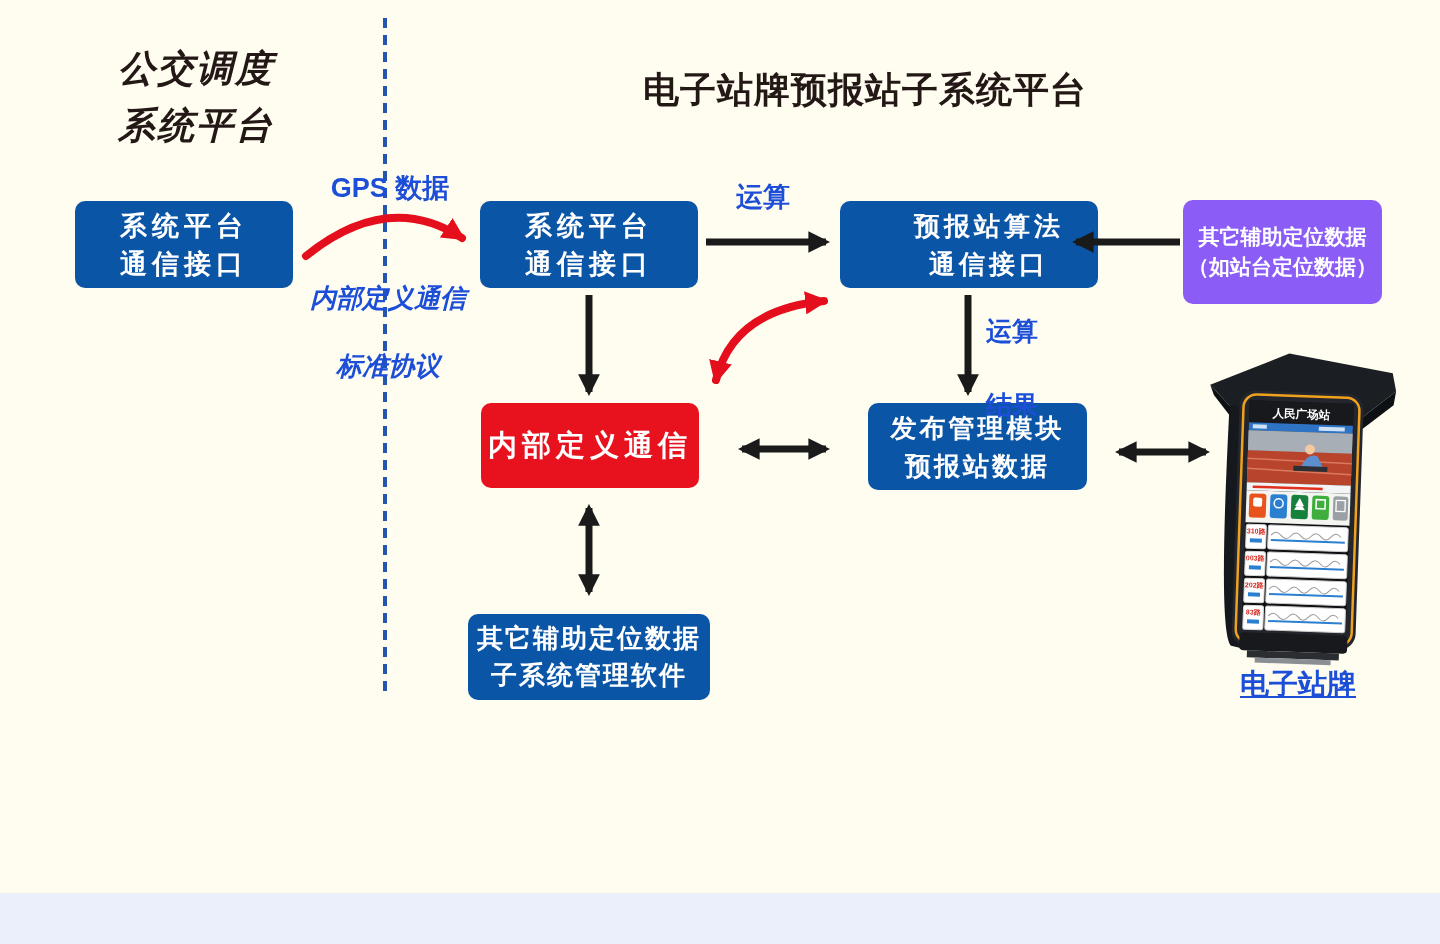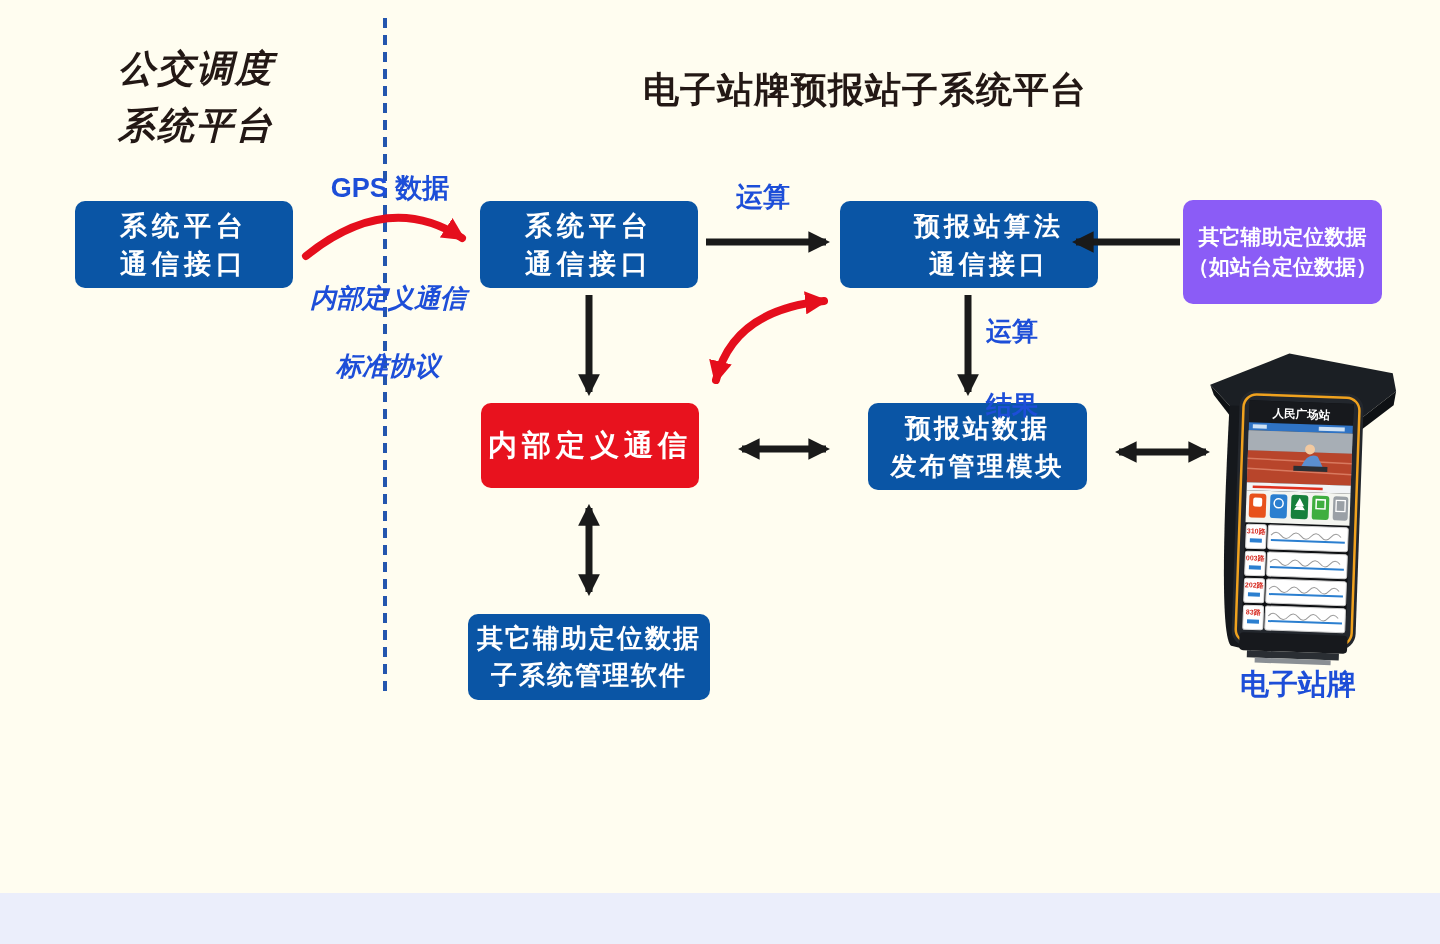--- a/index.html
+++ b/index.html
@@ -35,21 +35,21 @@
   .box-e{left:481px;top:403px;width:218px;height:85px;background:#E8121E;font-size:29px;letter-spacing:5px;}
   .box-f{left:868px;top:403px;width:219px;height:87px;font-size:26px;letter-spacing:3px;line-height:38px;}
   .box-g{left:468px;top:614px;width:242px;height:86px;font-size:26px;letter-spacing:2px;line-height:37px;}
   .flow-label{
     position:absolute;color:#1d4ed8;font-weight:700;text-align:center;white-space:pre-line;
   }
   .lbl-gps{left:310px;top:170px;width:160px;font-size:27px;}
   .lbl-protocol{left:288px;top:281px;width:200px;font-size:26px;line-height:34px;font-style:italic;}
   .lbl-compute{left:728px;top:179px;width:70px;font-size:27px;}
   .lbl-result{left:986px;top:313px;width:64px;font-size:26px;line-height:37px;text-align:left;}
-  .lbl-device{left:1228px;top:665px;width:140px;font-size:29px;font-weight:800;}
+  .lbl-device{left:1228px;top:665px;width:140px;font-size:29px;font-weight:800;text-decoration:underline;}
   .arrow-layer{position:absolute;left:0;top:0;pointer-events:none;}
   .device-wrap{position:absolute;left:1196px;top:348px;width:204px;height:326px;}
 </style>
 </head>
 <body>
 
 <div class="stage">
 
   <div class="title title-left"><span>公交调度</span><span>系统平台</span></div>
 
@@ -75,22 +75,22 @@
   <div class="box box-d">
     <span>其它辅助定位数据</span>
     <span>（如站台定位数据）</span>
   </div>
 
   <div class="box box-e">
     <span>内部定义通信</span>
   </div>
 
   <div class="box box-f">
+    <span>发布管理模块</span>
     <span>预报站数据</span>
-    <span>发布管理模块</span>
   </div>
 
   <div class="box box-g">
     <span>其它辅助定位数据</span>
     <span>子系统管理软件</span>
   </div>
 
   <div class="flow-label lbl-gps">GPS 数据</div>
   <div class="flow-label lbl-protocol"><span>内部定义通信</span><br>
     <span>标准协议</span></div>

